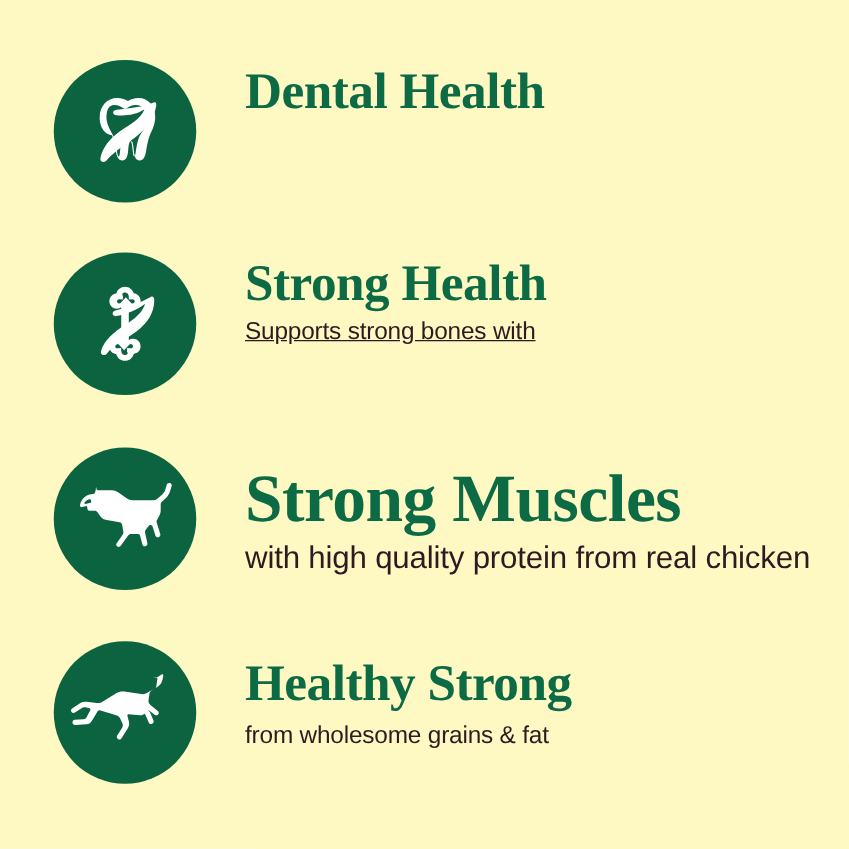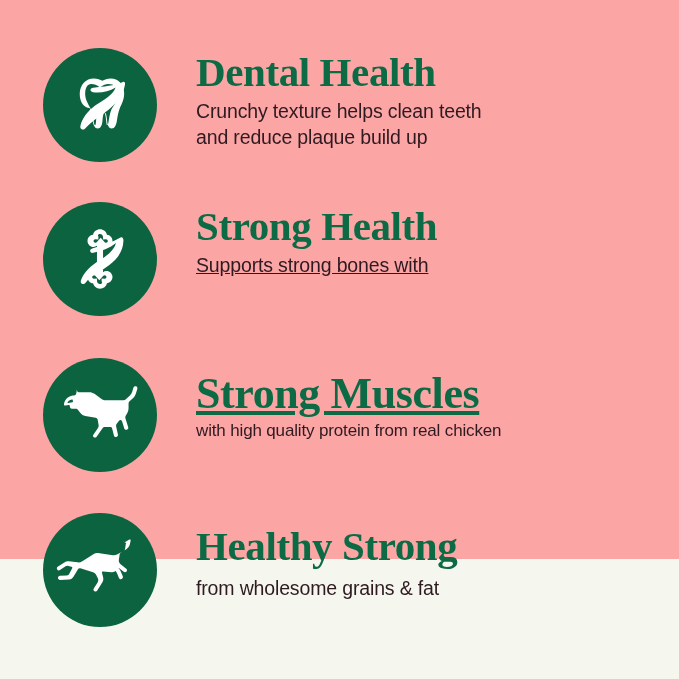--- a/index.html
+++ b/index.html
@@ -9,22 +9,22 @@
   body {
     width: 679px;
     height: 679px;
     background: #f5f7ef;
     font-family: "Liberation Sans", sans-serif;
     overflow: hidden;
   }
   .benefits-panel {
     position: relative;
     width: 679px;
-    height: 559px;
-    background: #fca5a5;
+    height: 679px;
+    background: #fef9c3;
     box-sizing: border-box;
   }
   .benefit-row {
     position: absolute;
     left: 0;
     width: 679px;
     display: flex;
     align-items: flex-start;
   }
   .icon-badge {
@@ -73,22 +73,22 @@
   
   #row-1 .icon-badge { top: 48px;  left: 43px; }
   #row-1 .benefit-text { top: 52px; }
   #row-2 .icon-badge { top: 202px; left: 43px; }
   #row-2 .benefit-text { top: 206px; }
   #row-3 .icon-badge { top: 358px; left: 43px; }
   #row-3 .benefit-text { top: 372px; }
   #row-4 .icon-badge { top: 513px; left: 43px; }
   #row-4 .benefit-text { top: 526px; }
 
-  #row-3 .benefit-title { font-size: 44px; text-decoration: underline; }
-  #row-3 .benefit-desc { font-size: 17px; margin-top: 4px; }
+  #row-3 .benefit-title { font-size: 54px; }
+  #row-3 .benefit-desc { font-size: 25px; margin-top: 4px; }
   #row-4 .benefit-desc { margin-top: 9px; }
   #row-1 .benefit-desc { margin-top: 6px; }
   #row-2 .benefit-desc { margin-top: 6px; text-decoration: underline; }
 </style>
 </head>
 <body>
 
 <div class="benefits-panel">
 
   <div class="benefit-row" id="row-1">
@@ -98,24 +98,20 @@
 
           <path d="M24 36c0-12 8-20 18-20 5 0 8 1.5 11 3 3-1.5 6-3 11-3 9 0 17 7.5 17 19 0 8-3 13-5.5 19-2 5-3 11-4 17-0.8 4.5-2.5 9-6.5 9-4.5 0-5.5-5-6-11-0.4-4.5-1-9-2.8-9-1.9 0-2.5 4.5-2.9 9-0.5 6-1.6 11-6.1 11-4 0-5.7-4.5-6.5-9-1-6-2-12-4-17C30 54 24 47 24 36z
                    M31 36c0 8 5 14 7.2 19.5 2.2 5.5 3 11.5 3.9 17 0.3 2 0.7 3.2 1.4 3.2 0.9 0 1.1-1.8 1.4-5 0.6-6.5 1.7-14.7 6.6-14.7 4.9 0 5.9 8.2 6.5 14.7 0.3 3.2 0.5 5 1.4 5 0.7 0 1.1-1.2 1.4-3.2 0.9-5.5 1.7-11.5 3.9-17C67.9 50 73 44 73 35.5 73 27 67.5 23 61 23c-4.2 0-6.6 1.6-9.3 3.3L50 27.3l-1.7-1C45.6 24.6 43.2 23 39 23 32.2 23 31 30.5 31 36z"></path>
 
           <path d="M82 24c-2 12-10 23-21 32C52 63 41 69 31 80c-2.6 2.9-7 1.4-6.2-2.6 2-10 9.3-19.6 19-26.6C54.5 43.4 66 38 70 27.5c-9 6-20 7-29 6-4-0.4-4.6-5 0.4-5.6 13-1.6 27-2.6 38-7.4 2.2-1 3 1 2.6 3.5z"></path>
         </g>
       </svg>
     </div>
     <div class="benefit-text">
       <h2 class="benefit-title">Dental Health</h2>
-      <p class="benefit-desc">
-        <span class="line">Crunchy texture helps clean teeth</span>
-        <span class="line">and reduce plaque build up</span>
-      </p>
     </div>
   </div>
 
   <div class="benefit-row" id="row-2">
     <div class="icon-badge">
       <svg width="78" height="78" viewBox="0 0 100 100" aria-hidden="true">
         <g fill="#ffffff">
 
           <path d="M50 12c-4.4 0-8 3-8.9 7-3.9 0.3-7.1 3.6-7.1 7.8 0 4.3 3.4 7.7 7.7 7.7 1.7 0 3.2-0.5 4.4-1.4v34c-1.2-0.9-2.7-1.4-4.4-1.4-4.3 0-7.7 3.4-7.7 7.7 0 4.2 3.2 7.5 7.1 7.8C42 85 45.6 88 50 88s8-3 8.9-7c3.9-0.3 7.1-3.6 7.1-7.8 0-4.3-3.4-7.7-7.7-7.7-1.7 0-3.2 0.5-4.4 1.4v-34c1.2 0.9 2.7 1.4 4.4 1.4 4.3 0 7.7-3.4 7.7-7.7 0-4.2-3.2-7.5-7.1-7.8C58 15 54.4 12 50 12z
                    M50 18c2.1 0 3.7 1.6 3.8 3.6l0.2 3.5 3.5-0.3c0.1 0 0.2 0 0.3 0 1.3 0 2.2 1 2.2 2.2 0 1.2-0.9 2.2-2.2 2.2-0.7 0-1.3-0.3-1.7-0.8l-5.2-5.7-5.2 5.7c-0.4 0.5-1 0.8-1.7 0.8-1.3 0-2.2-1-2.2-2.2 0-1.2 0.9-2.2 2.2-2.2 0.1 0 0.2 0 0.3 0l3.5 0.3 0.2-3.5C46.3 19.6 47.9 18 50 18z

